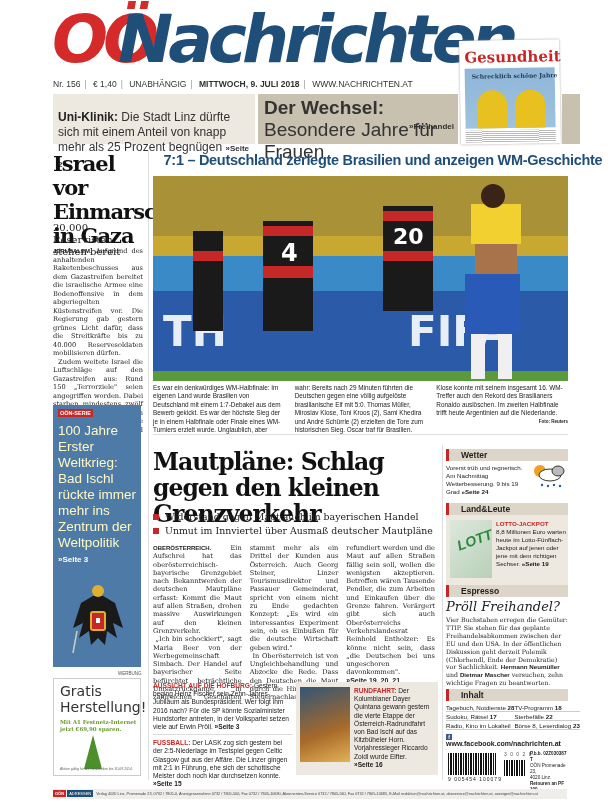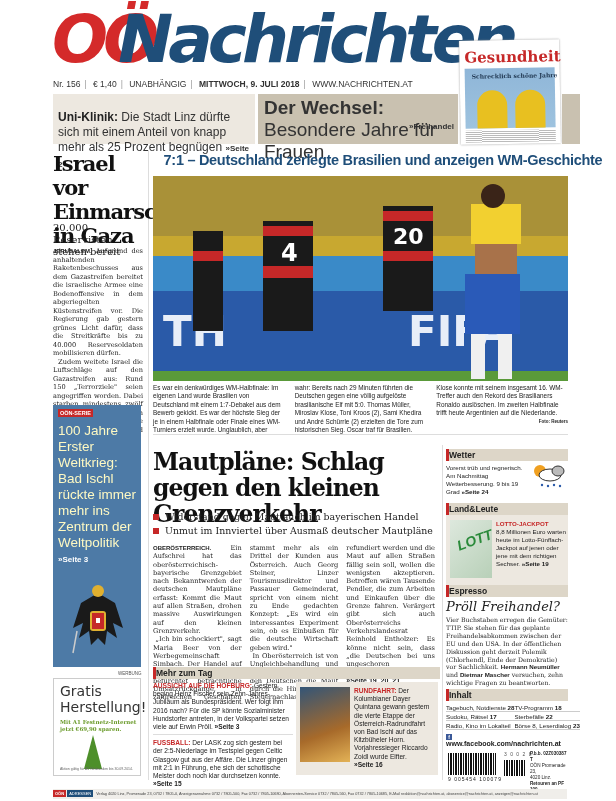--- a/index.html
+++ b/index.html
@@ -42,21 +42,21 @@
 .wm-head{left:150px;top:152px;width:466px;text-align:center;color:#1f4e79;font-weight:bold;font-size:14.5px;letter-spacing:-0.3px}
 .photo{left:153px;top:176px;width:415px;height:205px;overflow:hidden;background:#4a6fa8}
 .caption{left:153px;top:384px;width:415px;font-size:6.4px;line-height:8.4px;column-count:3;column-gap:10px;color:#222}
 .caption .credit{font-size:4.5px;font-weight:bold;float:right}
 .hr1{left:153px;top:434px;width:415px;height:1px;background:#ddd}
 .maut-title{left:153px;top:449px;width:285px;font-family:"DejaVu Serif",serif;font-weight:bold;font-size:23.5px;line-height:26px;letter-spacing:-1px;color:#111}
 .bullets{left:153px;top:510px;width:285px;font-family:"DejaVu Serif",serif;font-size:9.4px;line-height:14px;color:#222}
 .bullets .sq{display:inline-block;width:6px;height:6px;background:#c62828;margin-right:6px}
 .maut-body{left:153px;top:544px;width:282px;font-family:"DejaVu Serif",serif;font-size:6.6px;line-height:8.3px;column-count:3;column-gap:8px;text-align:justify;color:#222}
 .mzt{left:153px;top:667px;width:287px;height:110px}
-.sec-head{height:12px;background:#ddd6c8;border-left:3px solid #c62828;font-size:8.5px;font-weight:bold;padding-left:0;line-height:12px;color:#222}
+.sec-head{height:12px;background:#ddd6c8;border-left:3px solid #c62828;font-size:8.5px;font-weight:bold;padding-left:12px;line-height:12px;color:#222}
 .mzt-l{position:absolute;left:0;top:15px;width:140px;font-size:6.6px;line-height:8.2px;color:#222}
 .kw{color:#c62828;font-weight:bold}
 .mzt-r{position:absolute;left:143px;top:15px;width:142px;height:93px;background:#ede8e0;padding:4px}
 .mzt-r .img{position:absolute;left:4px;top:5px;width:50px;height:75px;background:linear-gradient(160deg,#335577,#a76a2a 60%,#e3b256)}
 .mzt-r .t{position:absolute;left:58px;top:5px;width:80px;font-size:6.6px;line-height:8.2px;color:#222}
 .wetter{left:446px;top:449px;width:122px}
 .wetter .t{font-size:6.2px;line-height:8px;margin-top:3px;width:80px;color:#222}
 .sun{position:absolute;left:84px;top:13px;width:36px;height:28px}
 .lotto{left:446px;top:503px;width:122px}
 .lotto .box{background:#ede8e0;height:70px;position:relative}
@@ -190,21 +190,20 @@
   <div><span class="sq"></span><span>Unmut im Innviertel über Ausmaß deutscher Mautpläne</span></div>
 </div>
 <div class="abs maut-body">
   <b class="ref" style="font-size:6px">OBERÖSTERREICH.</b> <span>Ein Aufschrei hat das oberösterreichisch-bayerische Grenzgebiet nach Bekanntwerden der deutschen Mautpläne erfasst: Kommt die Maut auf allen Straßen, drohen massive Auswirkungen auf den kleinen Grenzverkehr.</span><br>
   &nbsp;<span>„Ich bin schockiert", sagt Maria Beer von der Werbegemeinschaft Simbach. Der Handel auf bayerischer Seite befürchtet beträchtliche Umsatzrückgänge, in zahlreichen Geschäften stammt mehr als ein Drittel der Kunden aus Österreich. Auch Georg Steiner, Linzer Tourismusdirektor und Passauer Gemeinderat, spricht von einem nicht zu Ende gedachten Konzept: „Es wird ein interessantes Experiment sein, ob es Einbußen für die deutsche Wirtschaft geben wird."</span><br>
   &nbsp;<span>In Oberösterreich ist von Ungleichbehandlung und Abzocke die Rede. Dass den Deutschen die Maut durch die Hintertür „Kfz-Steuernachlass" refundiert werden und die Maut auf allen Straßen fällig sein soll, wollen die wenigsten akzeptieren. Betroffen wären Tausende Pendler, die zum Arbeiten und Einkaufen über die Grenze fahren. Verärgert gibt sich auch Oberösterreichs Verkehrslandesrat Reinhold Entholzer: Es könne nicht sein, dass „die Deutschen bei uns ungeschoren davonkommen".</span><br>
   <span class="ref" style="font-size:7px">»Seite 19, 20, 21</span>
 </div>
 
 <div class="abs mzt">
-  <div class="sec-head">Mehr zum Tag</div>
   <div class="mzt-l">
     <div style="padding-bottom:3px;border-bottom:1px solid #ddd;margin-bottom:4px">
       <span class="kw">AUSSICHT AUF DIE HOFBURG:</span> <span>Gestern beging Heinz Fischer sein Zehn-Jahres-Jubiläum als Bundespräsident. Wer folgt ihm 2016 nach? Für die SP könnte Sozialminister Hundstorfer antreten, in der Volkspartei setzen viele auf Erwin Pröll.</span> <b>»Seite 3</b>
     </div>
     <div>
       <span class="kw">FUSSBALL:</span> <span>Der LASK zog sich gestern bei der 2:5-Niederlage im Testspiel gegen Celtic Glasgow gut aus der Affäre. Die Linzer gingen mit 2:1 in Führung, ehe sich der schottische Meister doch noch klar durchsetzen konnte.</span> <b>»Seite 15</b>
     </div>
   </div>
   <div class="mzt-r">
     <div class="img"></div>

